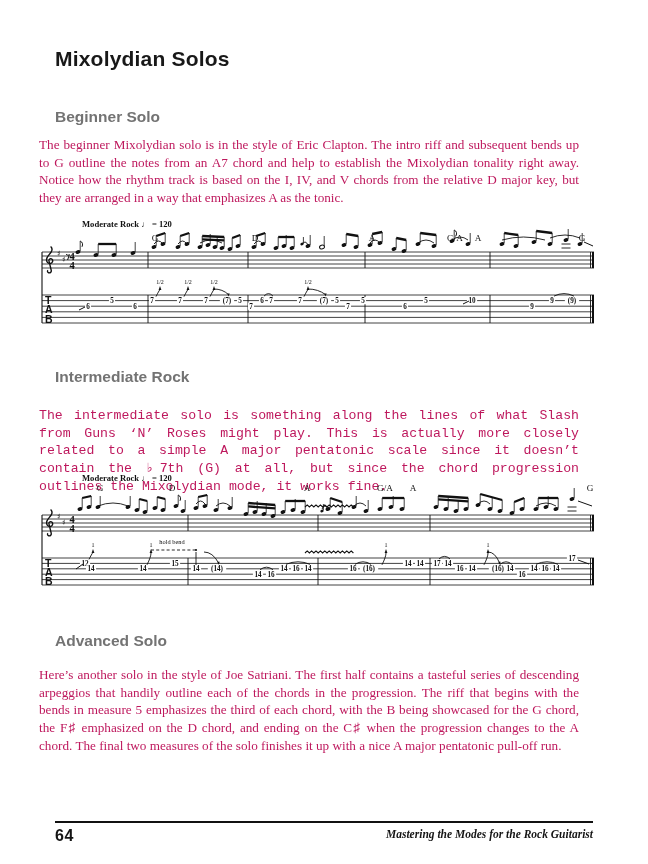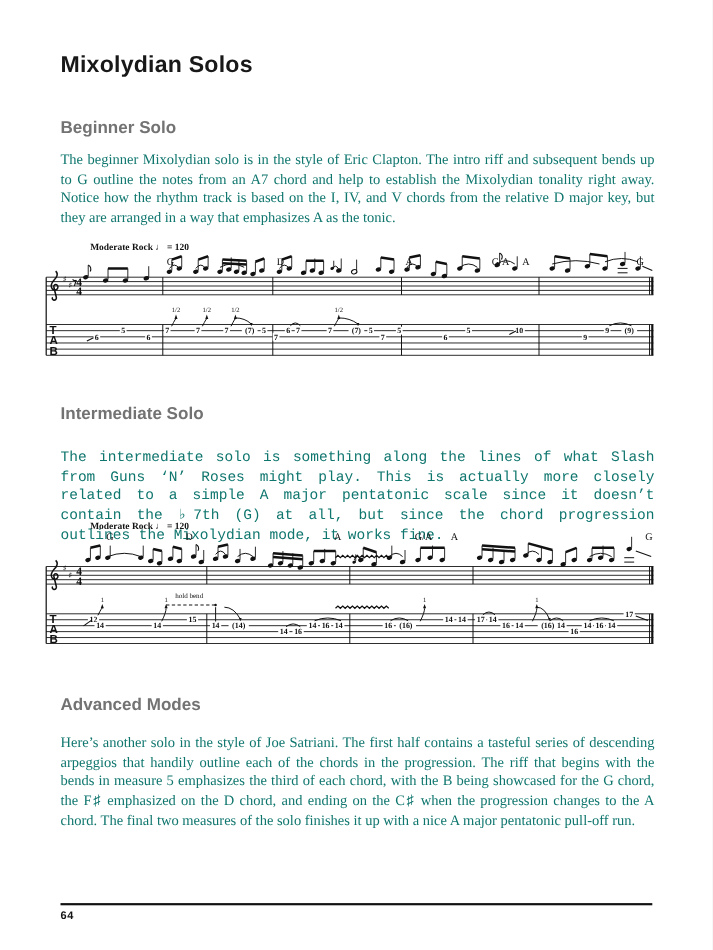--- a/index.html
+++ b/index.html
@@ -3,26 +3,26 @@
 <meta charset="utf-8">
 <style>
   html,body{margin:0;padding:0;background:#e8e8e8;}
   .page{position:relative;width:648px;height:864px;background:#ffffff;overflow:hidden;
         font-family:"Liberation Serif", serif;color:#141414;}
   .abs{position:absolute;}
   .doc-title{left:55px;top:33px;font-family:"Liberation Sans",sans-serif;
              font-weight:bold;font-size:21px;letter-spacing:.2px;color:#181818;}
   .sec-head{left:55px;font-family:"Liberation Sans",sans-serif;font-weight:bold;
             font-size:15.5px;color:#737373;}
-  .body-par{left:55px;width:540px;font-size:13.2px;line-height:17.6px;
-            text-align:justify;color:#0f766e;}
+  .body-par{left:39px;width:540px;font-size:13.2px;line-height:17.6px;
+            text-align:justify;color:#be185d;}
   .notation{left:0;width:648px;display:block;}
   .footer-rule{left:55px;width:538px;height:2px;background:#111;top:821px;}
   .footer-num{left:55px;top:827px;font-family:"Liberation Sans",sans-serif;
-              font-weight:bold;font-size:10px;letter-spacing:.5px;}
+              font-weight:bold;font-size:16px;letter-spacing:.5px;}
   .footer-book{right:55px;top:828px;font-style:italic;font-weight:bold;font-size:11.5px;}
   
   .tempo{font-family:"Liberation Serif",serif;font-weight:bold;font-size:8.6px;fill:#111;}
   .chord{font-family:"Liberation Serif",serif;font-size:9.2px;fill:#111;}
   .tabnum{font-family:"Liberation Serif",serif;font-weight:bold;font-size:7.2px;fill:#111;}
   .bendlbl{font-family:"Liberation Serif",serif;font-size:6px;fill:#111;}
   .holdlbl{font-family:"Liberation Serif",serif;font-size:6.4px;fill:#111;}
   .tabletter{font-family:"Liberation Sans",sans-serif;font-weight:bold;font-size:10.5px;fill:#111;}
   .timesig{font-family:"Liberation Serif",serif;font-weight:bold;font-size:10.5px;fill:#111;}
   .keysig{font-family:"DejaVu Sans",sans-serif;font-size:7.5px;fill:#111;}
@@ -244,21 +244,21 @@
       <path d="M214,79 Q222.5,79 228.5,84.6" fill="none" stroke="#111" stroke-width="0.9"></path>
       <polygon points="227.3,83.6 229.7,83.6 228.5,86.6" fill="#111"></polygon>
       <path d="M308,79 Q318,79 325.5,84.6" fill="none" stroke="#111" stroke-width="0.9"></path>
       <polygon points="324.3,83.6 326.7,83.6 325.5,86.6" fill="#111"></polygon>
       <path d="M264,86.1 Q268.5,81.1 273,86.1" fill="none" stroke="#111" stroke-width="0.9"></path>
       <path d="M554,86.1 Q564,81.1 574,86.1" fill="none" stroke="#111" stroke-width="0.9"></path>
       <line x1="79" y1="100" x2="85" y2="97" stroke="#111" stroke-width="1"></line>
       <line x1="463" y1="94" x2="469" y2="91" stroke="#111" stroke-width="1"></line>
     </svg>
 
-  <h2 class="abs sec-head" style="top:355px;">Intermediate Solo</h2>
+  <h2 class="abs sec-head" style="top:355px;">Intermediate Rock</h2>
   <p class="abs body-par" style="top:394px;font-family:Liberation Mono, monospace;">The intermediate solo is something along the lines of what Slash from Guns ‘N’ Roses might play. This is actually more closely related to a simple A major pentatonic scale since it doesn’t contain the ♭7th (G) at all, but since the chord progression outlines the Mixolydian mode, it works fine.</p>
 
   <svg class="abs notation" style="top:465px;" width="648" height="140">
       <text x="82" y="16" class="tempo">Moderate Rock  ♩ = 120</text>
       <text x="100" y="26" class="chord" text-anchor="middle">G</text>
       <text x="172" y="26" class="chord" text-anchor="middle">D</text>
       <text x="307" y="26" class="chord" text-anchor="middle">A</text>
       <text x="385" y="26" class="chord" text-anchor="middle">G/A</text>
       <text x="413" y="26" class="chord" text-anchor="middle">A</text>
       <text x="590" y="26" class="chord" text-anchor="middle">G</text>
@@ -480,19 +480,20 @@
       <path d="M536,99.3 Q547,94.3 558,99.3" fill="none" stroke="#111" stroke-width="0.9"></path>
       <line x1="76" y1="104" x2="83" y2="99" stroke="#111" stroke-width="1"></line>
       <line x1="578" y1="95" x2="589" y2="99" stroke="#111" stroke-width="1"></line>
       <path d="M305,88l2.2,-2.1l2.2,2.1l2.2,-2.1l2.2,2.1l2.2,-2.1l2.2,2.1l2.2,-2.1l2.2,2.1l2.2,-2.1l2.2,2.1l2.2,-2.1l2.2,2.1l2.2,-2.1l2.2,2.1l2.2,-2.1l2.2,2.1l2.2,-2.1l2.2,2.1l2.2,-2.1l2.2,2.1l2.2,-2.1l2.2,2.1" fill="none" stroke="#111" stroke-width="1.1"></path>
       <line x1="196" y1="87" x2="196" y2="100" stroke="#111" stroke-width="0.9"></line>
       <line x1="151" y1="85" x2="196" y2="85" stroke="#111" stroke-width="0.9" stroke-dasharray="3,2.2"></line>
       <circle cx="196" cy="85" r="1.1" fill="#111"></circle>
       <text x="172" y="79" class="holdlbl" text-anchor="middle">hold bend</text>
     </svg>
 
-  <h2 class="abs sec-head" style="top:619px;">Advanced Modes</h2>
+  <h2 class="abs sec-head" style="top:619px;">Advanced Solo</h2>
   <p class="abs body-par" style="top:653px;">Here’s another solo in the style of Joe Satriani. The first half contains a tasteful series of descending arpeggios that handily outline each of the chords in the progression. The riff that begins with the bends in measure 5 emphasizes the third of each chord, with the B being showcased for the G chord, the F♯ emphasized on the D chord, and ending on the C♯ when the progression changes to the A chord. The final two measures of the solo finishes it up with a nice A major pentatonic pull-off run.</p>
 
   <div class="abs footer-rule"></div>
   <div class="abs footer-num">64</div>
+  <div class="abs footer-book">Mastering the Modes for the Rock Guitarist</div>
 
 </div>
 
 </body></html>

